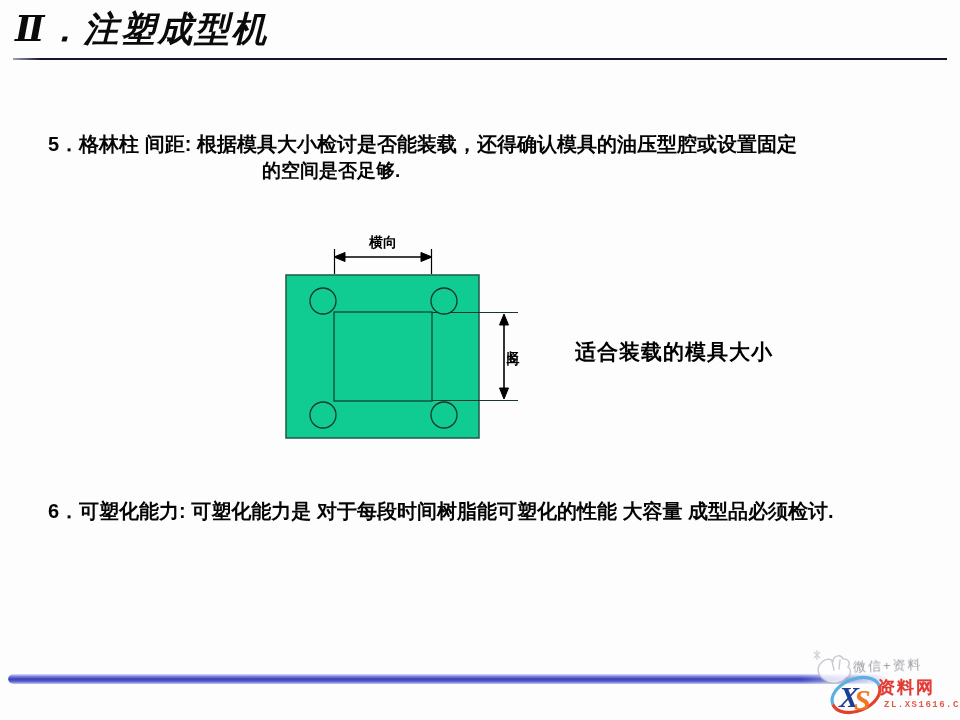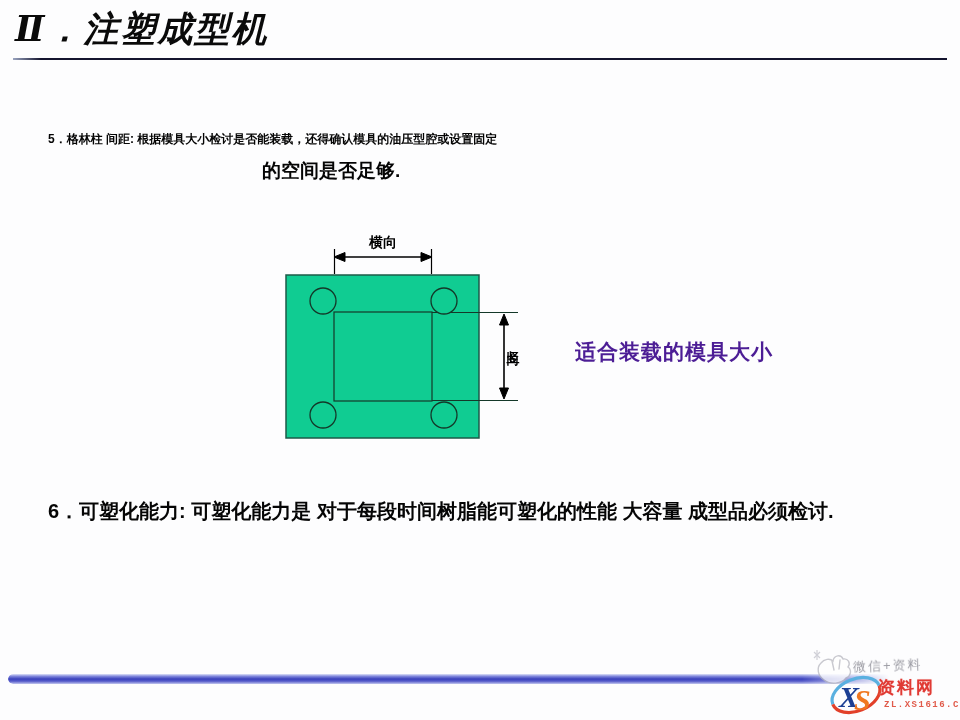--- a/index.html
+++ b/index.html
@@ -16,30 +16,30 @@
     left:15px;top:6px;
     font-family:"Liberation Serif","DejaVu Serif",serif;
     font-weight:700;font-size:35px;letter-spacing:2px;color:#0a0a0a;font-style:italic;
   }
   .title-rule{
     left:13px;top:58px;width:934px;height:2px;
     background:linear-gradient(to right,#9aa4c0 0,#14142e 3%,#14142e 100%);
   }
 
   
-  .p5-line1{left:48px;top:131px;font-size:12px;font-weight:700;white-space:nowrap;}
+  .p5-line1{left:48px;top:131px;font-size:20px;font-weight:700;white-space:nowrap;}
   .p5-line2{left:232px;top:158px;font-size:19px;font-weight:700;white-space:nowrap;margin-left:30px;}
   .p6-line{left:48px;top:498px;font-size:20px;font-weight:700;white-space:nowrap;}
 
   
   .diagram-svg{left:270px;top:226px;}
 
   
   .mold-caption{
-    left:575px;top:338px;font-size:21px;font-weight:700;color:#4c1d95;
+    left:575px;top:338px;font-size:21px;font-weight:700;color:#000000;
     letter-spacing:1px;white-space:nowrap;
   }
 
   
   .bottom-bar{
     left:8px;top:674px;width:882px;height:10px;border-radius:5px;
     background:linear-gradient(180deg,#dfe3f8 0%,#8289dd 22%,#3a41bd 50%,#565cca 72%,#c3c7ef 100%);
     -webkit-mask-image:linear-gradient(to right,#000 0 90%,transparent 100%);
             mask-image:linear-gradient(to right,#000 0 90%,transparent 100%);
   }

